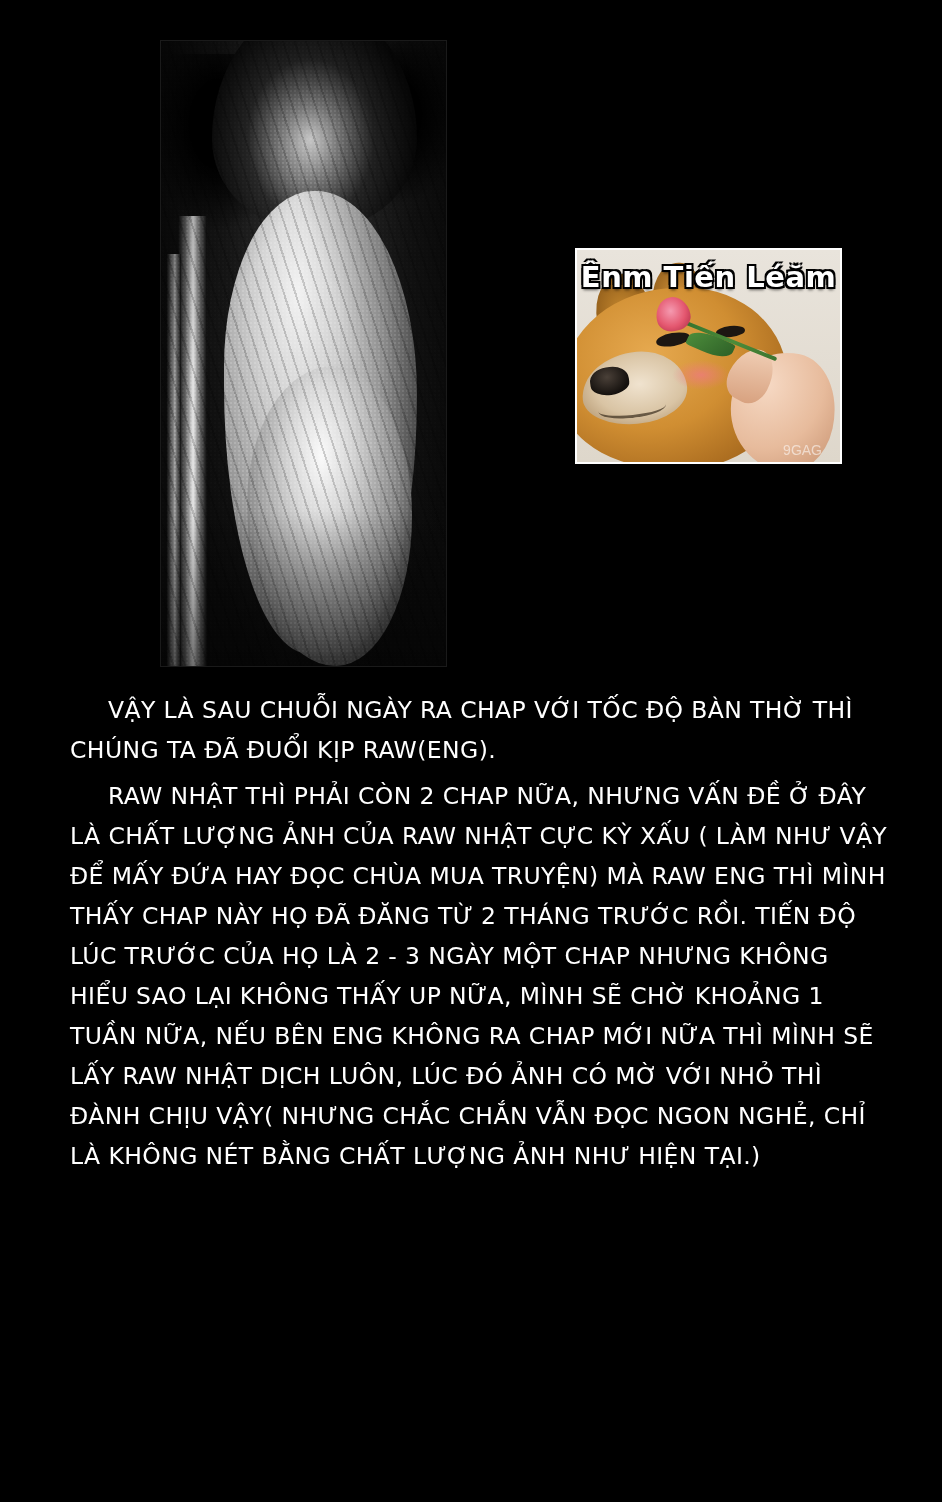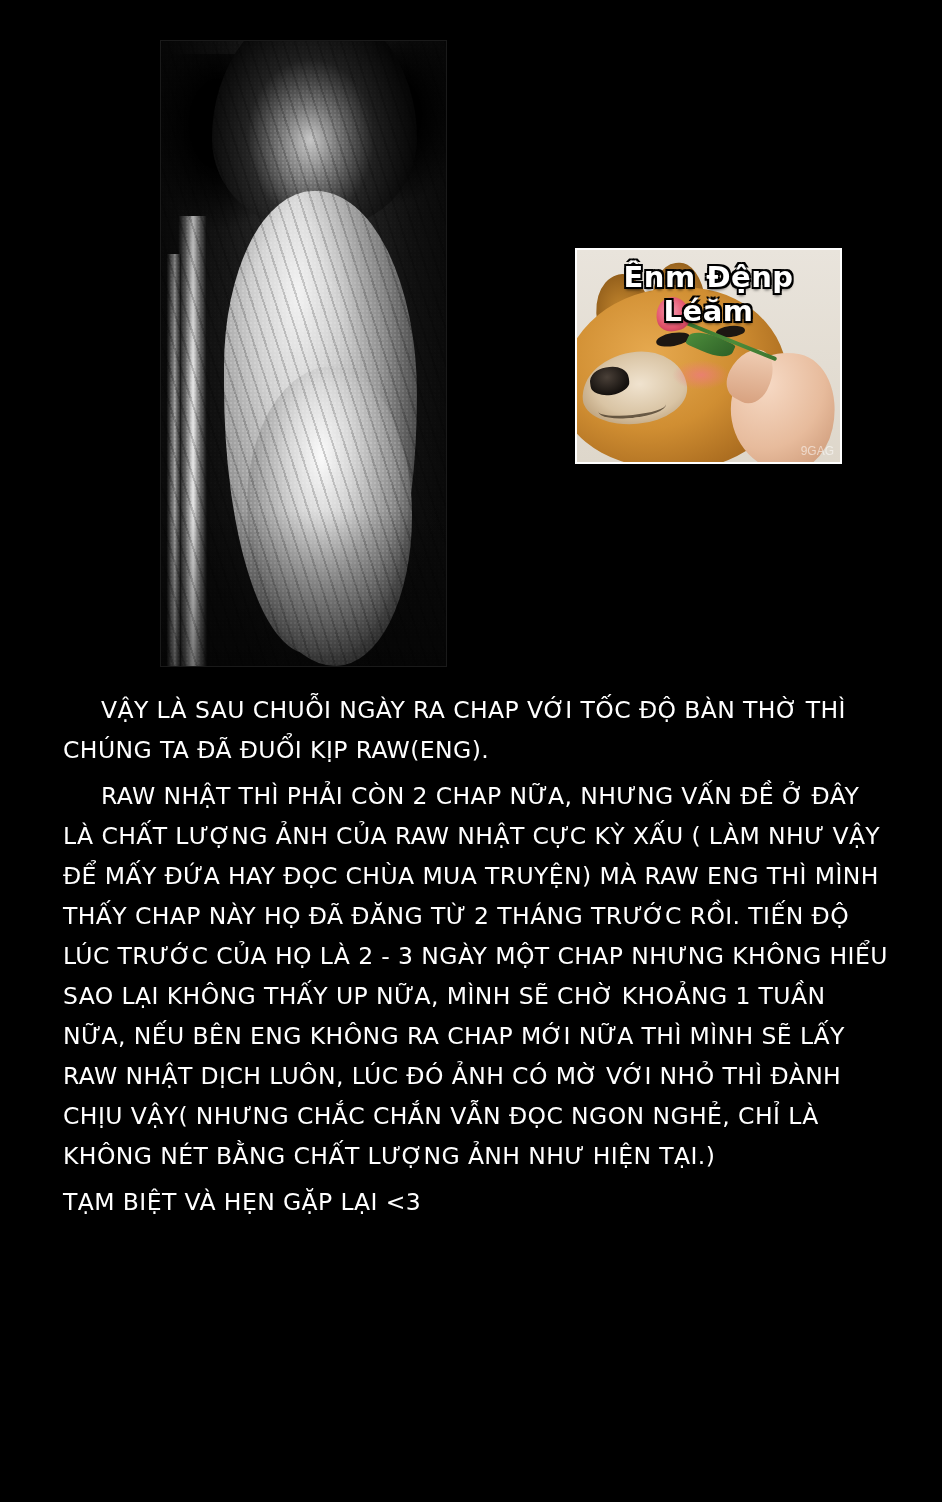--- a/index.html
+++ b/index.html
@@ -288,43 +288,43 @@
     left: 42%;
     top: 40%;
     width: 18%;
     height: 9%;
     background: linear-gradient(120deg, #4e8f3c 0%, #2c5e26 100%);
     border-radius: 60% 10% 60% 10%;
     transform: rotate(24deg);
   }
   .meme-wm {
     position: absolute;
-    right: 6px;
+    right: 18px;
     bottom: 4px;
-    font-size: 12px;
+    font-size: 14px;
     color: rgba(255,255,255,.55);
     font-family: "Liberation Sans", sans-serif;
   }
 
   
   .note {
     position: absolute;
     left: 62px;
     top: 690px;
     width: 830px;
     color: #ffffff;
     font-family: "DejaVu Sans", sans-serif;
     font-size: 23.5px;
     line-height: 40px;
     letter-spacing: .4px;
     text-transform: uppercase;
     font-weight: 400;
   }
   .note p {
-    margin: 0 0 6px 1px;
+    margin: 0 0 6px 8px;
   }
   .note p.indent {
     text-indent: 38px;
   }
 </style>
 </head>
 <body>
 
 <div class="manga-panel">
   <div class="mp-bg"></div>
@@ -348,21 +348,20 @@
   <div class="dog-nose"></div>
   <div class="dog-eye"></div>
   <div class="dog-eye2"></div>
   <div class="dog-mouth"></div>
   <div class="blush"></div>
   <div class="hand"></div>
   <div class="finger"></div>
   <div class="rose-stem"></div>
   <div class="rose-leaf"></div>
   <div class="rose-bud"></div>
-  <div class="meme-caption">Ênm Đệnp Léăm</div>
+  <div class="meme-caption">Ênm Tiến Léăm</div>
   <div class="meme-wm">9GAG</div>
 </div>
 
 <div class="note">
   <p class="indent">Vậy là sau chuỗi ngày ra chap với tốc độ bàn thờ thì chúng ta đã đuổi kịp raw(eng).</p>
   <p class="indent">Raw nhật thì phải còn 2 chap nữa, nhưng vấn đề ở đây là chất lượng ảnh của raw nhật cực kỳ xấu ( làm như vậy để mấy đứa hay đọc chùa mua truyện) mà raw eng thì mình thấy chap này họ đã đăng từ 2 tháng trước rồi. Tiến độ lúc trước của họ là 2 - 3 ngày một chap nhưng không hiểu sao lại không thấy up nữa, mình sẽ chờ khoảng 1 tuần nữa, nếu bên eng không ra chap mới nữa thì mình sẽ lấy raw nhật dịch luôn, lúc đó ảnh có mờ với nhỏ thì đành chịu vậy( nhưng chắc chắn vẫn đọc ngon nghẻ, chỉ là không nét bằng chất lượng ảnh như hiện tại.)</p>
-  <p>Tạm biệt và hẹn gặp lại &lt;3</p>
 </div>
 
 </body></html>

